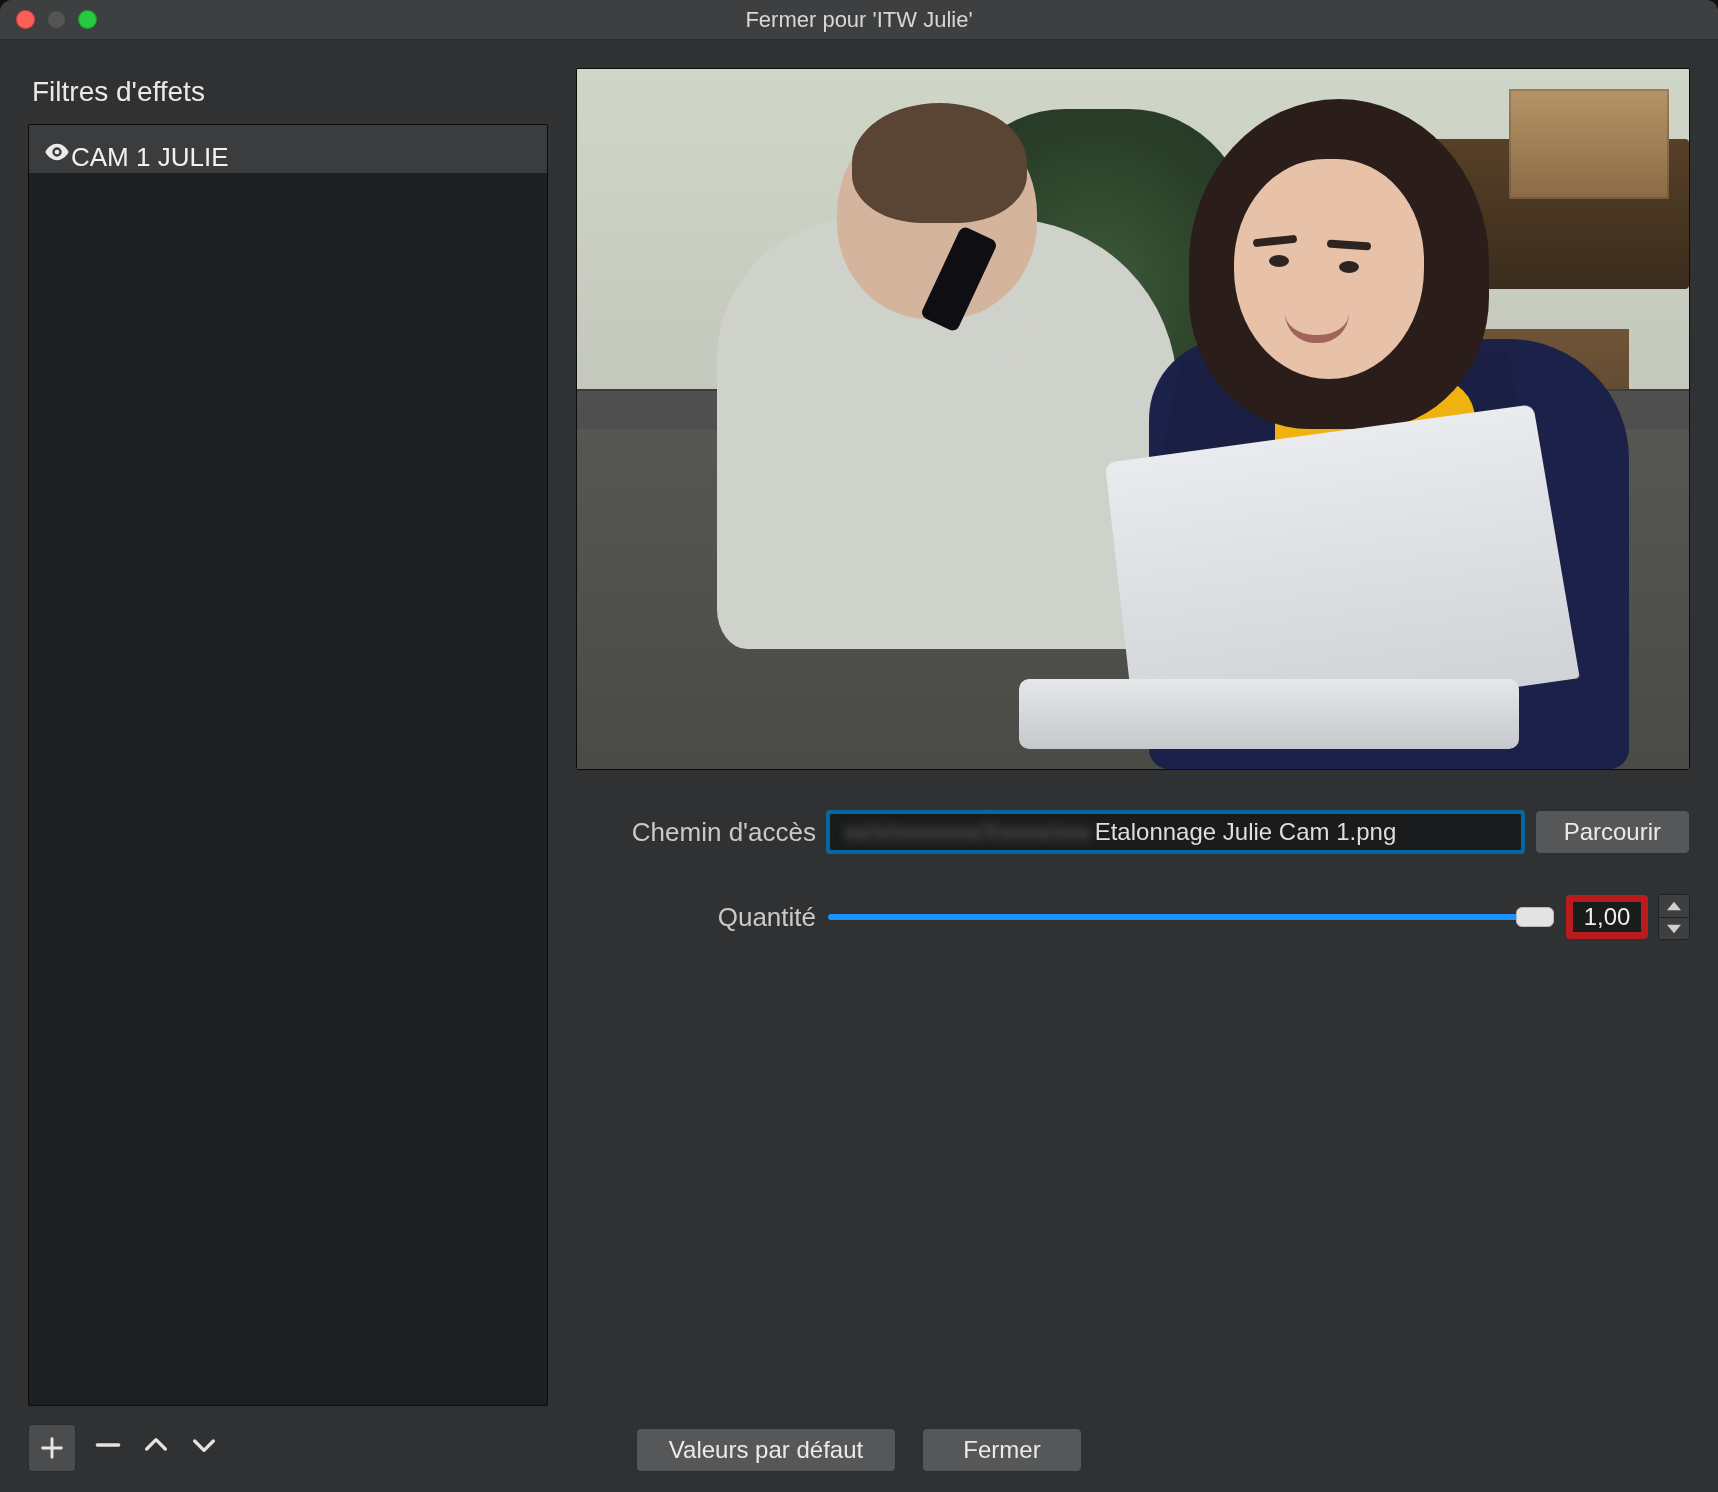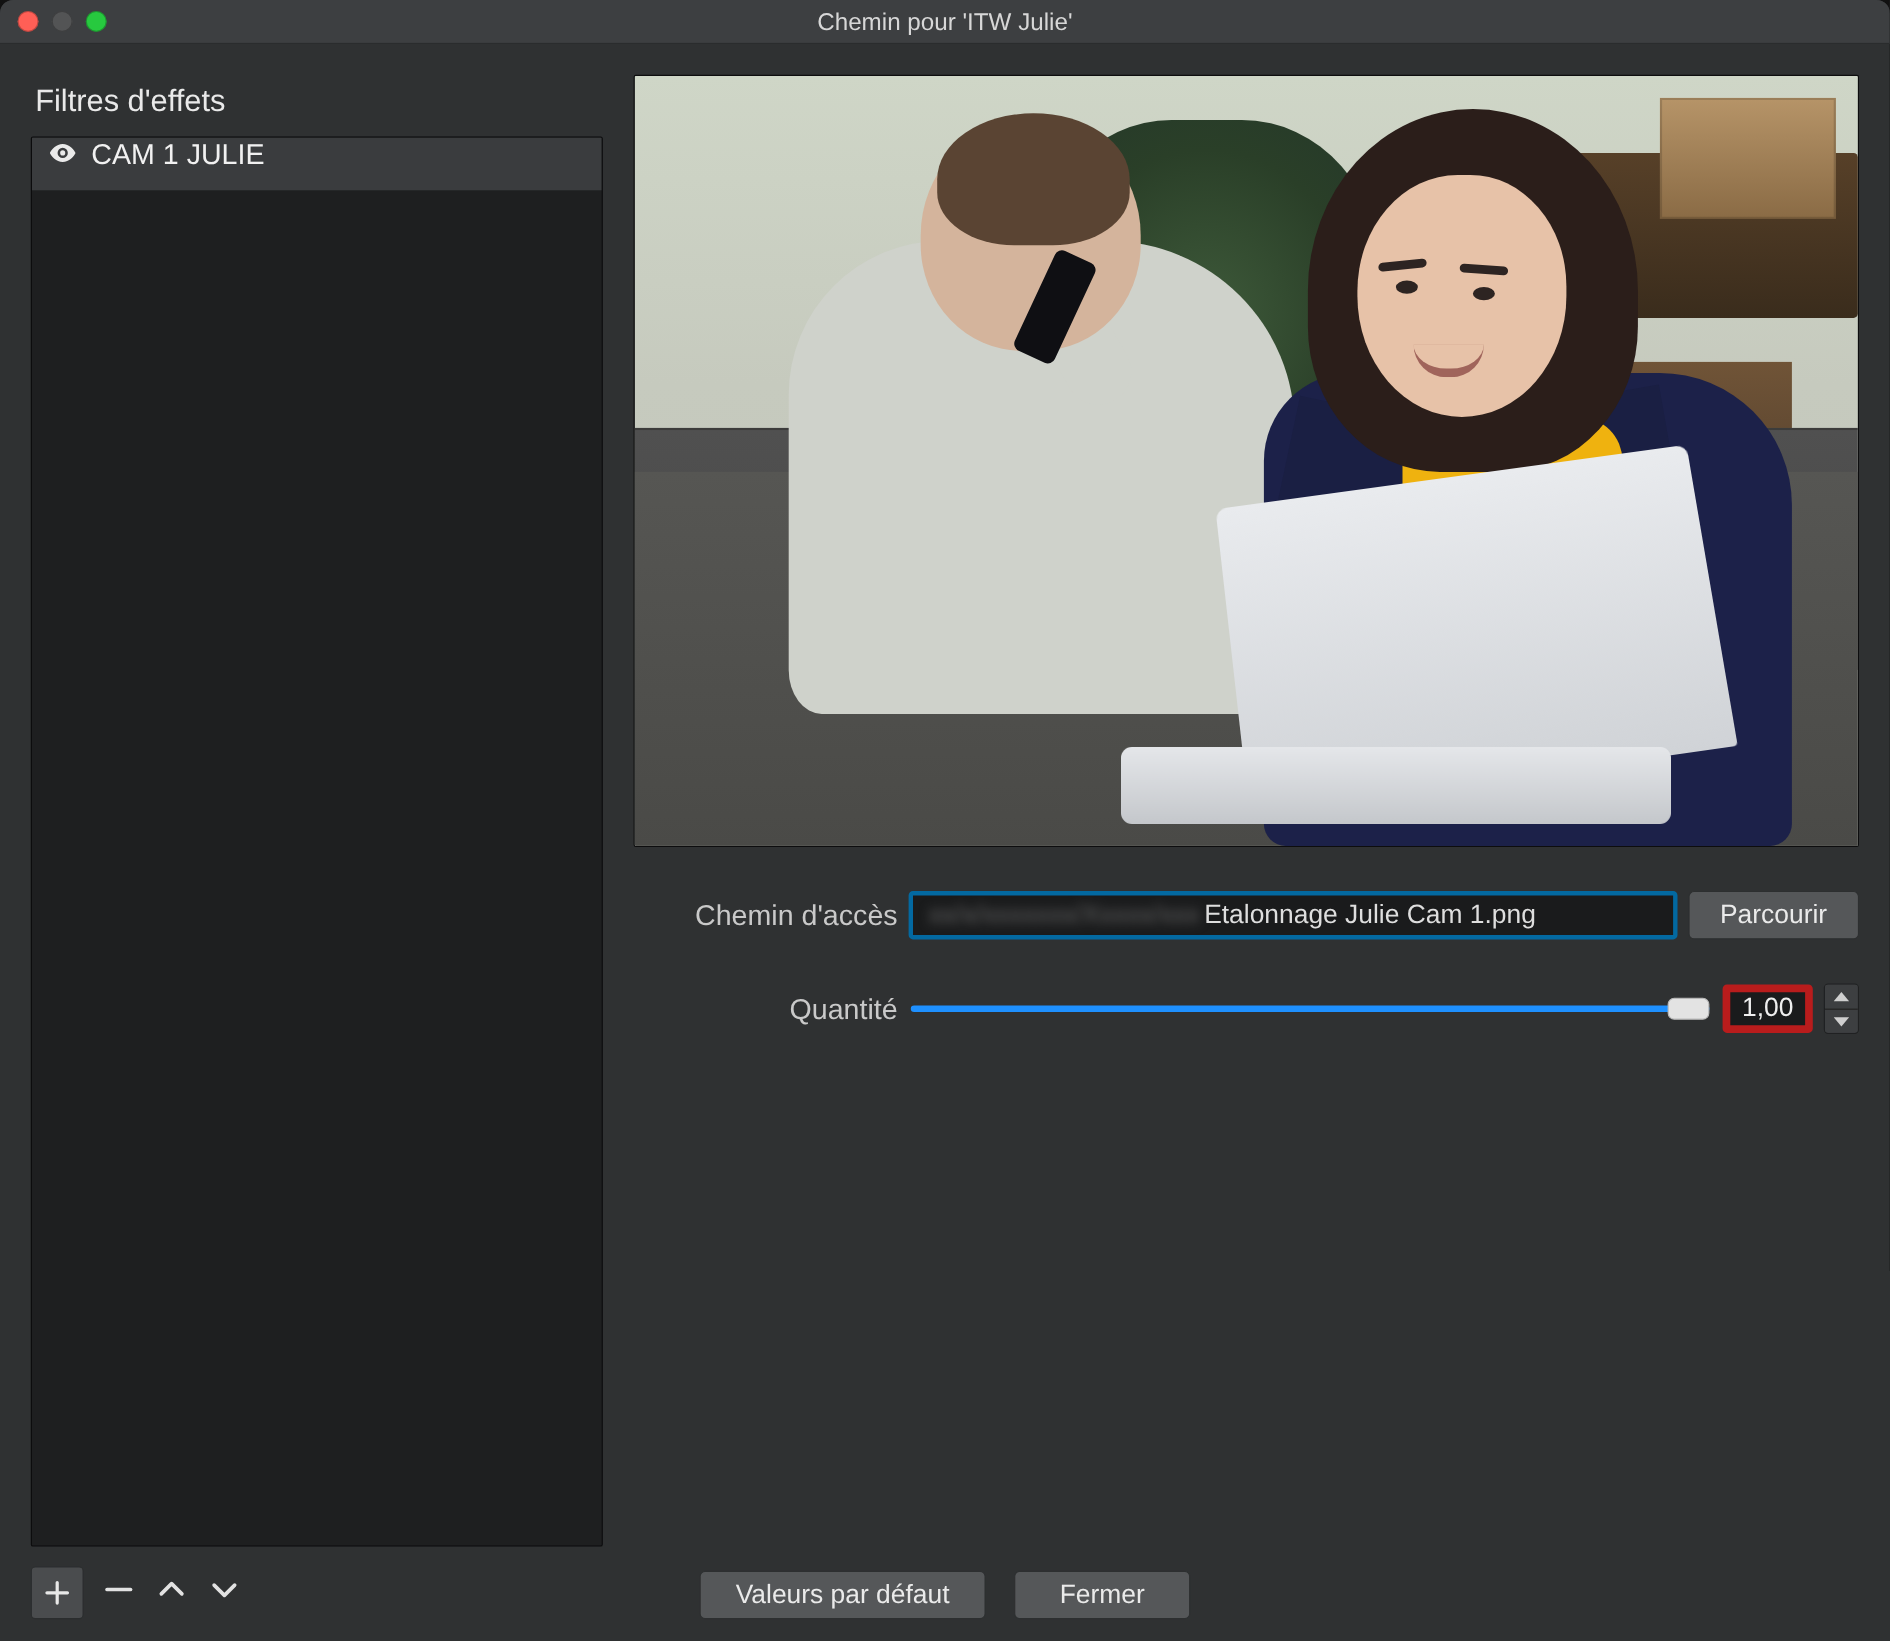--- a/index.html
+++ b/index.html
@@ -63,21 +63,21 @@
   }
   .side-title{font-size:28px;color:#e9e9e9;margin:8px 4px 16px 4px;}
   .filters-list{
     flex:1;
     background:var(--panel);
     border:1px solid #0b0b0c;
     border-radius:2px;
     overflow:hidden;
   }
   .row{
-    display:flex;align-items:flex-start;gap:12px;
+    display:flex;align-items:flex-end;
     height:48px;padding:0 14px;
     background:var(--panel-row);
     color:#f1f1f1;
     font-size:26px;
   }
   .eye-icon svg{width:28px;height:28px;fill:#eaeaea;}
 
   .side-toolbar{display:flex;align-items:center;gap:16px;margin-top:18px;}
   .btn-square{
     width:48px;height:48px;display:flex;align-items:center;justify-content:center;
@@ -174,21 +174,21 @@
 <body>
 
 <div class="window">
 
   <div class="titlebar">
     <div class="traffic">
       <span class="tl-close"></span>
       <span class="tl-min"></span>
       <span class="tl-max"></span>
     </div>
-    <div class="title">Chemin pour 'ITW Julie'</div>
+    <div class="title">Fermer pour 'ITW Julie'</div>
   </div>
 
   <div class="body">
 
     <div class="sidebar">
       <div class="side-title">Filtres d'effets</div>
       <div class="filters-list">
         <div class="row">
           <span class="eye-icon">
             <svg viewBox="0 0 24 24">

